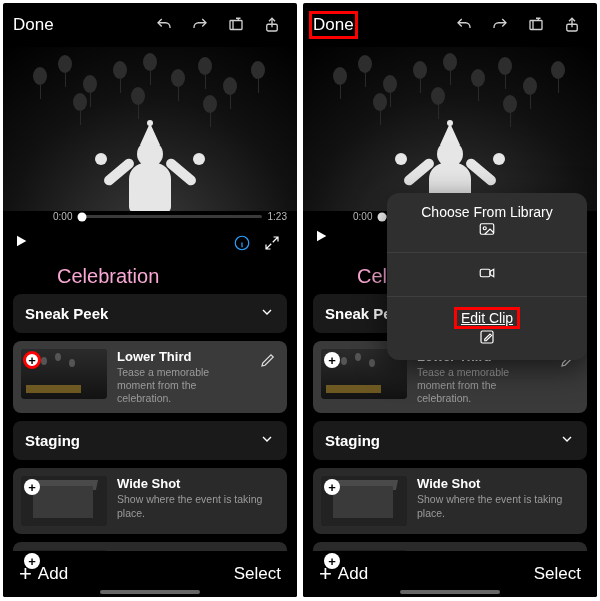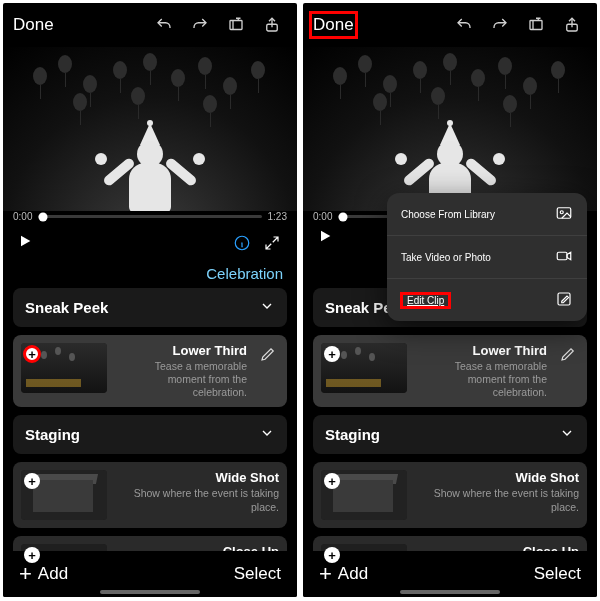--- a/index.html
+++ b/index.html
@@ -1,17 +1,17 @@
 <!DOCTYPE html>
 <html><head>
 <meta charset="utf-8">
 <style>
   * { box-sizing:border-box; margin:0; padding:0; font-family:-apple-system,Helvetica,Arial,sans-serif; }
   body { background:#fff; width:600px; height:601px; overflow:hidden; }
-  .stage { display:flex; gap:6px; padding:3px; background:#fff;text-align:right; }
+  .stage { display:flex; gap:6px; padding:3px; background:#fff; }
   .phone { width:294px; height:594px; background:#000; position:relative; overflow:hidden; color:#fff; font-size:13px; border-radius:2px; }
   
   .topbar { height:44px; display:flex; align-items:center; padding:0 10px; gap:6px; }
   .topbar .spacer { flex:1; }
   .done { font-size:17px; font-weight:400; color:#fff; }
   .iconbtn { width:30px; height:30px; display:flex; align-items:center; justify-content:center; color:#fff; }
   .iconbtn svg { stroke:#cfcfcf; fill:none; stroke-width:1.8; }
   .redbox { outline:3px solid #ff0000; outline-offset:1px; }
   .redbox-tight { outline:3px solid #ff0000; outline-offset:-2px; }
   
@@ -24,31 +24,31 @@
   .hat::after{content:"";position:absolute;left:-3px;top:-3px;width:6px;height:6px;background:#e8e8e8;border-radius:50%;}
   .head { position:absolute; left:50%; top:18px; transform:translateX(-50%); width:26px; height:26px; background:#e6e6e6; border-radius:50%; }
   .torso { position:absolute; left:50%; top:40px; transform:translateX(-50%); width:42px; height:50px; background:#e6e6e6; border-radius:16px 16px 6px 6px; }
   .arm { position:absolute; top:44px; width:36px; height:10px; background:#e6e6e6; border-radius:6px; }
   .arm.l { left:-4px; transform:rotate(-40deg); }
   .arm.r { right:-4px; transform:rotate(40deg); }
   .hand { position:absolute; width:12px; height:12px; background:#e6e6e6; border-radius:50%; top:30px; }
   .hand.l{ left:-10px;} .hand.r{ right:-10px;}
   
   .transport { height:44px; padding:0 10px; }
-  .timerow { display:flex; align-items:center; gap:6px; font-size:10px; color:#bcbcbc; }
+  .timerow { display:flex; align-items:center; gap:6px; font-size:10px; color:#bcbcbc;margin-left:40px; }
   .timeline { flex:1; height:3px; background:#3a3a3a; border-radius:2px; position:relative; }
   .playhead { position:absolute; left:2%; top:50%; transform:translate(-50%,-50%); width:9px; height:9px; background:#fff; border-radius:50%; }
   .controls { display:flex; align-items:center; margin-top:6px; }
   .controls .spacer{flex:1;}
   .play { width:20px; height:20px; }
   .play svg{fill:#fff;}
   .info svg{ stroke:#2aa0ff; fill:none; stroke-width:1.6; }
   .expand svg{ stroke:#fff; fill:none; stroke-width:1.6; }
   
-  .sectitle { padding:10px 14px 6px; font-size:15px; color:#7dd3fc; }
+  .sectitle { padding:10px 14px 6px; font-size:20px; color:#f9a8d4;margin-left:40px; }
   
   .list { padding:0 10px; display:flex; flex-direction:column; gap:8px; }
   .grouphdr { background:#1a1a1a; border-radius:8px; padding:10px 12px; display:flex; align-items:center; justify-content:space-between; font-size:15px; font-weight:600; }
   .chev svg{stroke:#fff;fill:none;stroke-width:2;}
   .clip { background:#2a2a2a; border-radius:8px; padding:8px; display:flex; gap:10px; align-items:flex-start; position:relative; }
   .clip.selected { background:#3a3a3a; }
   .thumb { width:86px; height:50px; background:#1e1e1e; border-radius:4px; position:relative; overflow:hidden; flex-shrink:0; }
   .addbadge { position:absolute; left:3px; top:3px; width:16px; height:16px; background:#fff; color:#000; border-radius:50%; display:flex; align-items:center; justify-content:center; font-size:13px; font-weight:700; line-height:1; z-index:2;}
   .clip .meta { flex:1; min-width:0; }
   .clip .ttl { font-size:13px; font-weight:600; color:#fff; margin-bottom:2px; }
@@ -64,21 +64,21 @@
   .th-wide .roof{position:absolute;left:8px;top:4px;width:68px;height:10px;background:#4a4a4a;transform:skewX(-12deg);}
   .th-close{position:absolute;inset:0;background:#1f1f1f;}
   .th-close .c{position:absolute;border-radius:50%;background:#4a4a4a;}
   
   .bottombar { position:absolute; left:0; right:0; bottom:0; height:46px; background:#000; display:flex; align-items:center; padding:0 16px; font-size:17px; }
   .bottombar .spacer{flex:1;}
   .plus{font-size:22px;margin-right:6px;font-weight:300;}
   .homebar{position:absolute;left:50%;bottom:3px;transform:translateX(-50%);width:100px;height:4px;background:#666;border-radius:3px;}
   
   .ctxmenu { position:absolute; right:10px; top:190px; width:200px; background:#2f2f2f; border-radius:12px; overflow:hidden; box-shadow:0 8px 30px rgba(0,0,0,.6); z-index:50; }
-  .ctxitem { display:flex; align-items:center; justify-content:space-between; padding:11px 14px; font-size:10px; color:#fff; border-bottom:1px solid #3f3f3f; }
+  .ctxitem { display:flex; align-items:center; justify-content:space-between; padding:11px 14px; font-size:14px; color:#fff; border-bottom:1px solid #3f3f3f;flex-direction:column; }
   .ctxitem:last-child{border-bottom:none;text-decoration:underline;}
   .ctxitem svg{stroke:#fff;fill:none;stroke-width:1.6;}
   .ctxitem .redwrap{padding:2px 6px;}
 </style>
 </head>
 <body>
 
 <div class="stage" id="stage">
     <div class="phone">
     <div class="topbar">
@@ -370,21 +370,20 @@
     <div class="ctxmenu">
         <div class="ctxitem">
           <span>Choose From Library</span>
           <span><svg viewBox="0 0 24 24" width="18" height="18">
               <rect x="3" y="5" width="18" height="14" rx="2"></rect>
               <circle cx="9" cy="11" r="2"></circle>
               <path d="M21 17l-5-5-7 7"></path>
             </svg></span>
         </div>
         <div class="ctxitem">
-          <span>Take Video or Photo</span>
           <span><svg viewBox="0 0 24 24" width="18" height="18" fill="#fff" stroke="none">
               <rect x="3" y="7" width="13" height="10" rx="2"></rect>
               <path d="M16 10l5-3v10l-5-3z"></path>
             </svg></span>
         </div>
         <div class="ctxitem">
           <span class="redwrap redbox-tight">Edit Clip</span>
           <span><svg viewBox="0 0 24 24" width="18" height="18">
               <rect x="4" y="4" width="16" height="16" rx="2"></rect>
               <path d="M9 15l7-7 2 2-7 7H9v-2z"></path>

